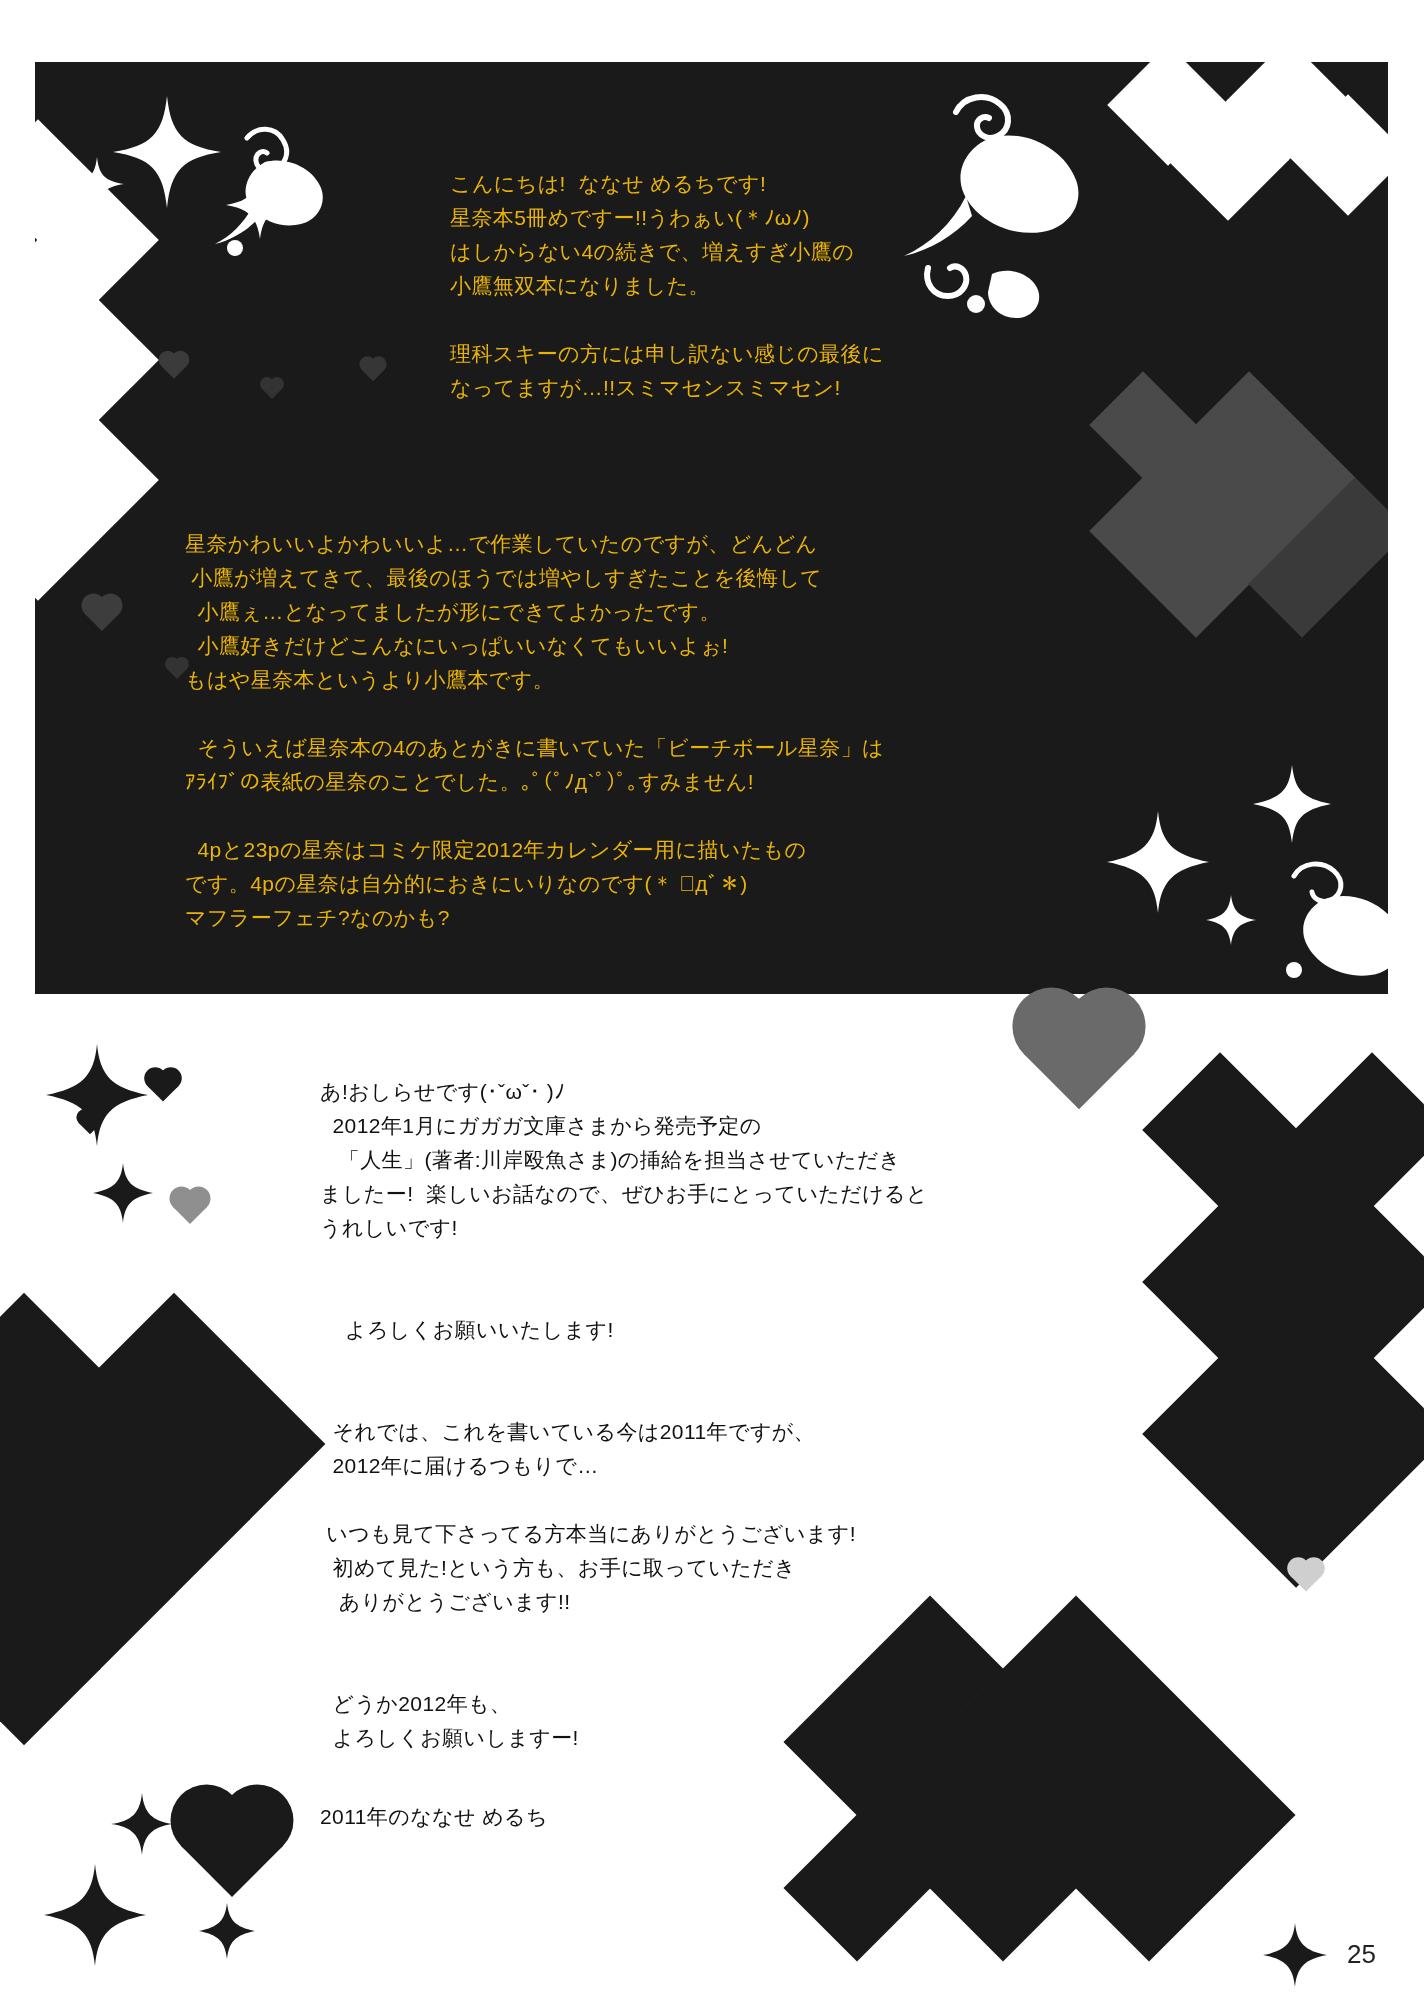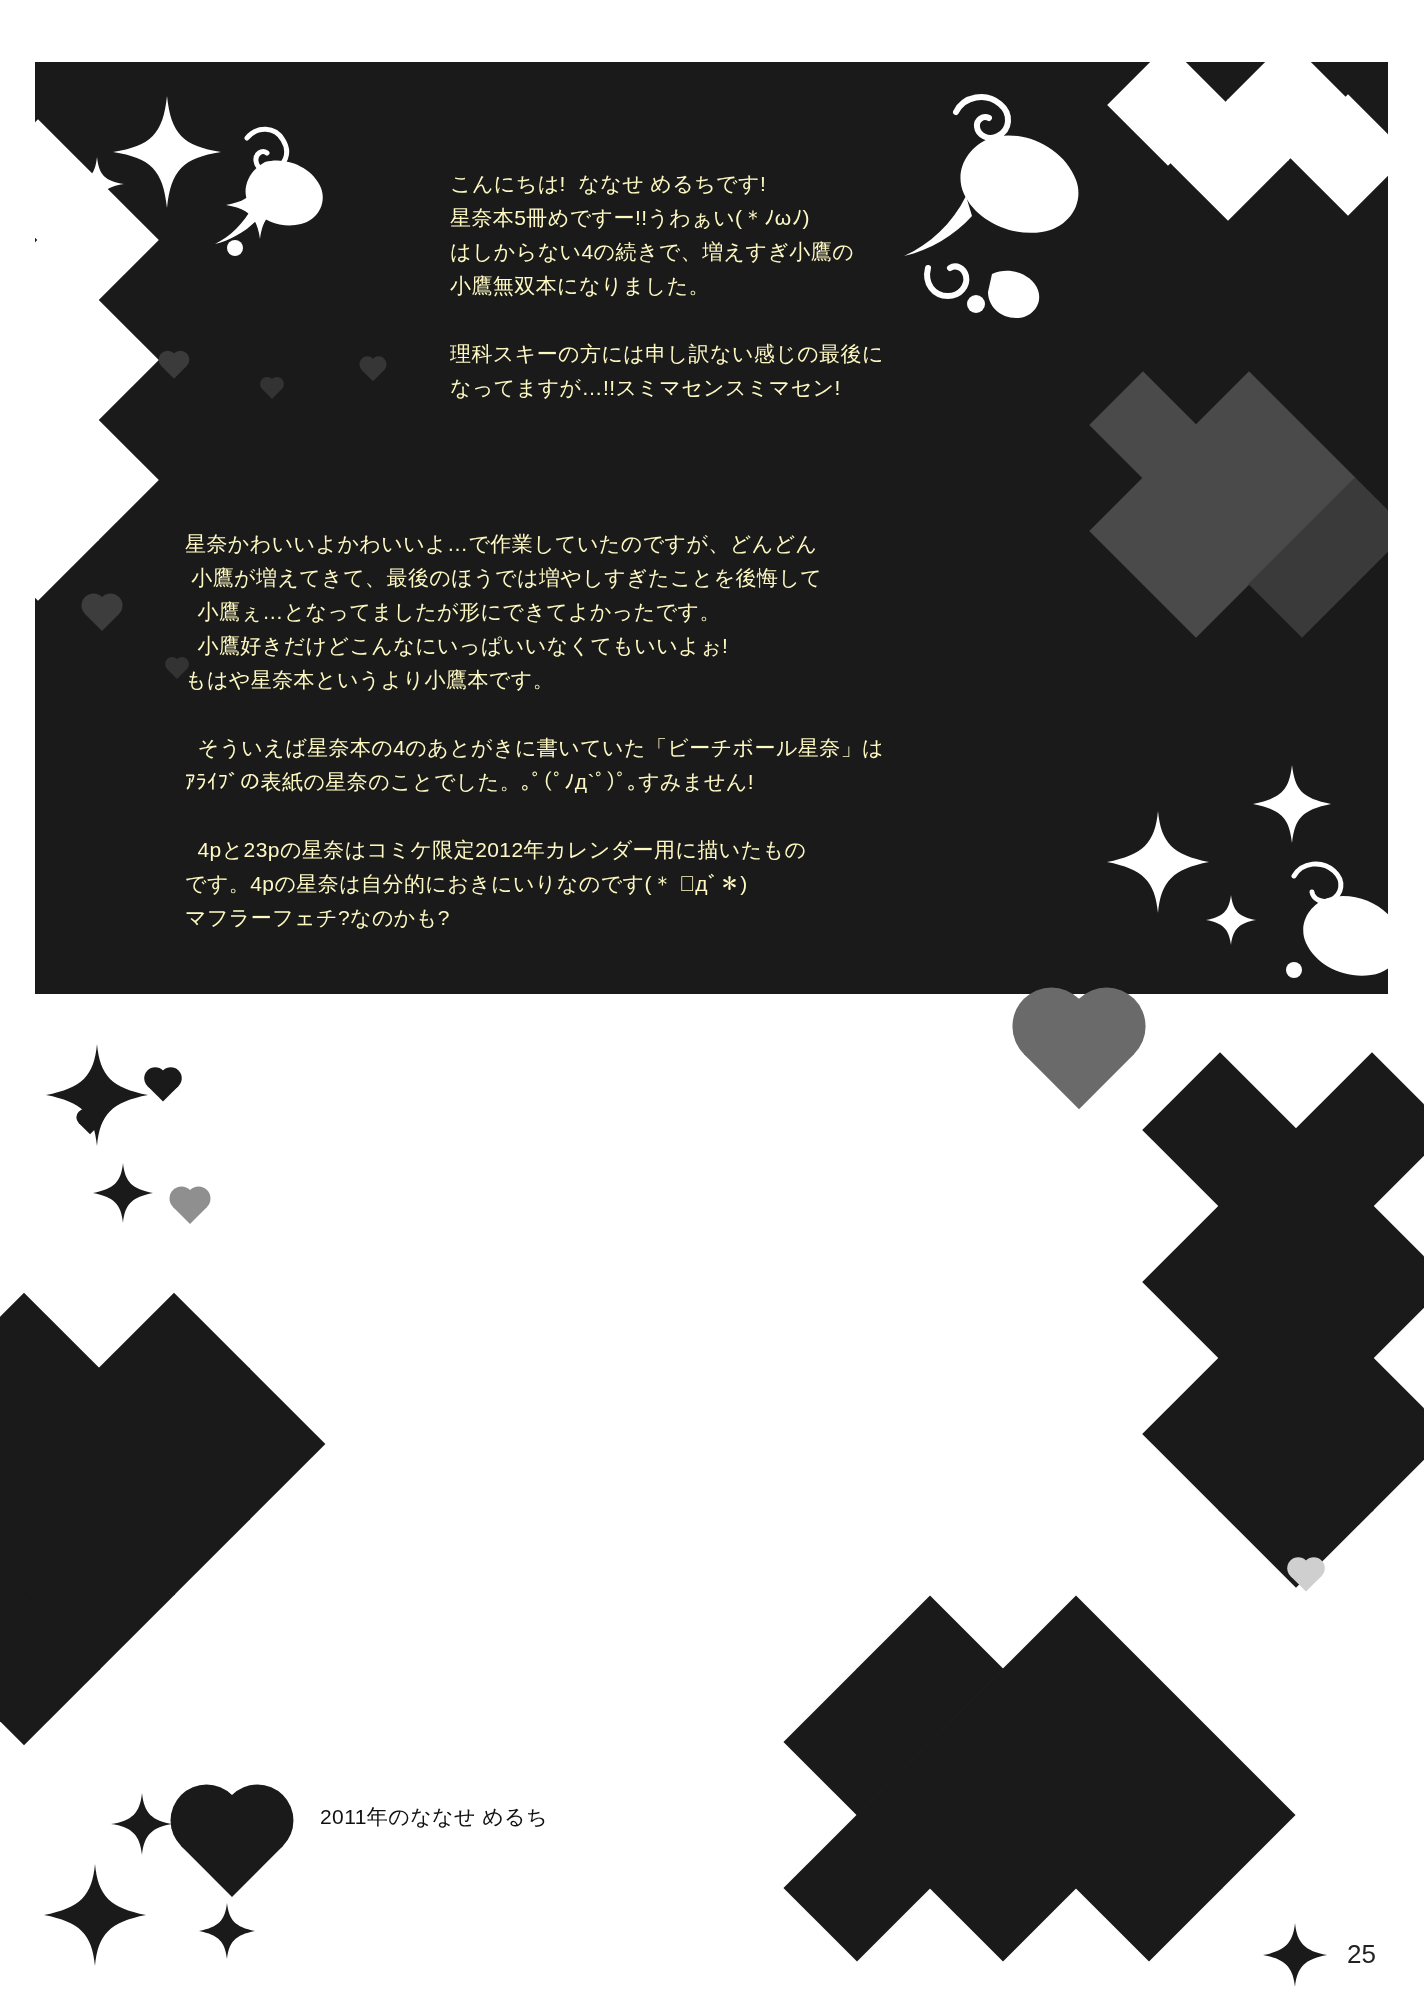--- a/index.html
+++ b/index.html
@@ -35,21 +35,21 @@
     overflow: hidden;
   }
 
   
   .txt {
     position: absolute;
     white-space: pre;
     line-height: 1.62;
     letter-spacing: 0.02em;
   }
-  .txt-light { color: #fef9c3; }
+  .txt-light { color: #eab308; }
   .txt-dark  { color: #111111; }
 
   #intro-block {
     left: 415px;
     top: 105px;
     font-size: 21px;
   }
   #body-block {
     left: 150px;
     top: 465px;
@@ -300,18 +300,38 @@
     <svg width="62" height="62" viewBox="0 0 62 62">
       <path d="M31 3 C33 20 39 27 59 31 C39 35 33 42 31 59 C29 42 23 35 3 31 C23 27 29 20 31 3 Z" fill="#1a1a1a"></path>
     </svg>
   </div>
   <div class="sparkle" style="left:1260px; top:1920px;">
     <svg width="70" height="70" viewBox="0 0 70 70">
       <path d="M35 3 C37 23 45 31 67 35 C45 39 37 47 35 67 C33 47 25 39 3 35 C25 31 33 23 35 3 Z" fill="#1a1a1a"></path>
     </svg>
   </div>
 
+  <div class="txt txt-dark" id="lower-block">あ!おしらせです(･ˇωˇ･ )ﾉ
+  2012年1月にガガガ文庫さまから発売予定の
+   「人生」(著者:川岸殴魚さま)の挿給を担当させていただき
+ましたー!  楽しいお話なので、ぜひお手にとっていただけると
+うれしいです!
+
+
+    よろしくお願いいたします!
+
+
+  それでは、これを書いている今は2011年ですが、
+  2012年に届けるつもりで…
+
+ いつも見て下さってる方本当にありがとうございます!
+  初めて見た!という方も、お手に取っていただき
+   ありがとうございます!!
+
+
+  どうか2012年も、
+  よろしくお願いしますー!</div>
 
   <div class="txt txt-dark" id="sign-block">2011年のななせ めるち</div>
 
   <div id="page-number">25</div>
 
 </div>
 
 </body></html>

